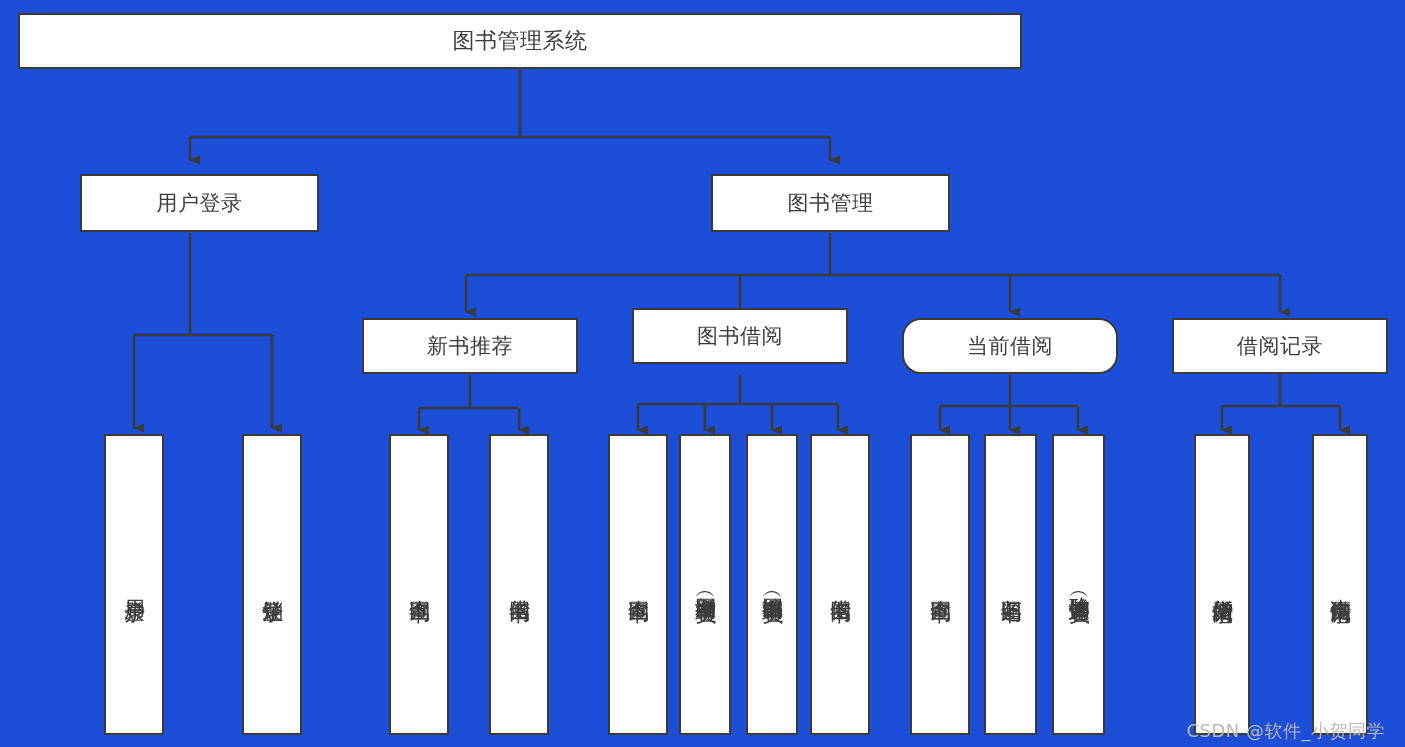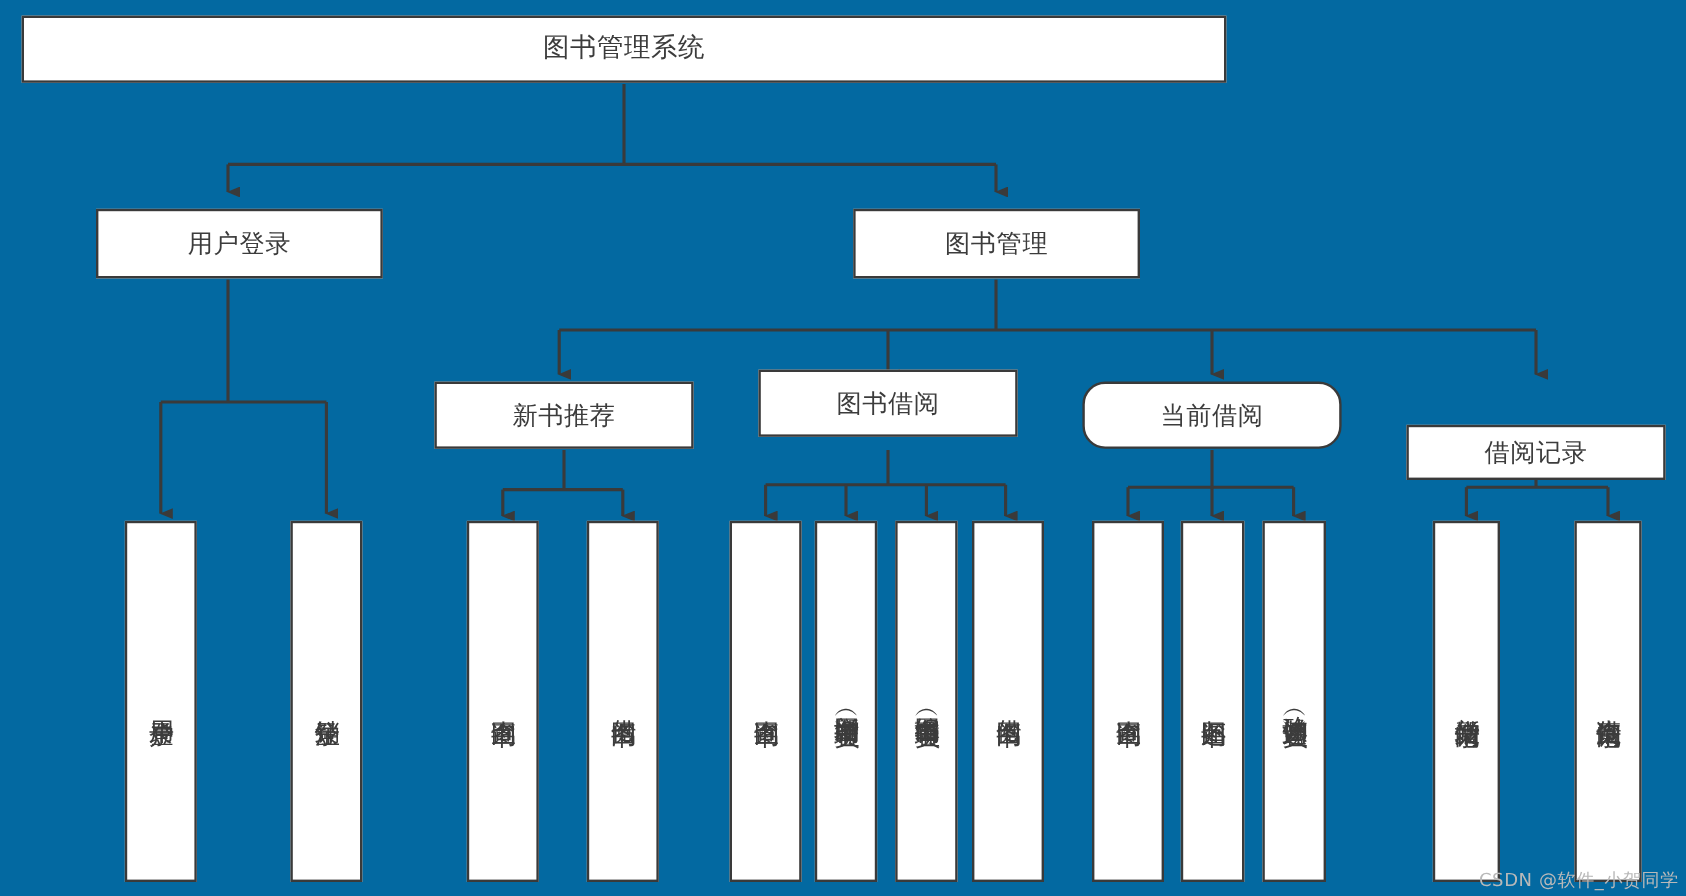--- a/index.html
+++ b/index.html
@@ -1,31 +1,31 @@
 <!DOCTYPE html>
 <html><head>
 <meta charset="utf-8">
 <style>
   html,body{margin:0;padding:0;background:#ffffff;}
   body{width:1405px;height:747px;overflow:hidden;
        font-family:"DejaVu Sans","Liberation Sans",sans-serif;}
-  #stage{position:relative;width:1405px;height:747px;background:#0369a1;}
+  #stage{position:relative;width:1405px;height:747px;background:#1d4ed8;}
   #wires{position:absolute;left:0;top:0;width:1405px;height:747px;}
   .node{position:absolute;box-sizing:border-box;background:#ffffff;
         border:2px solid #3a3a3a;display:flex;align-items:center;justify-content:center;
         color:#3c3c3c;}
   .node .lbl{font-size:21px;line-height:1.25;letter-spacing:0.5px;white-space:nowrap;}
   .node.root .lbl{font-size:22px;}
   .leaf{position:absolute;box-sizing:border-box;background:#ffffff;
         border:2px solid #3a3a3a;display:flex;align-items:center;justify-content:center;
         color:#3c3c3c;overflow:hidden;}
   .leaf .vlbl{writing-mode:vertical-rl;text-orientation:upright;
               font-size:21px;line-height:1.12;letter-spacing:1px;white-space:nowrap;
               display:block;}
-  .watermark{position:absolute;right:6px;bottom:4px;font-size:15px;color:#b9b9b9;
+  .watermark{position:absolute;right:20px;bottom:4px;font-size:18px;color:#b9b9b9;
              letter-spacing:0.5px;white-space:nowrap;}
 </style>
 </head>
 <body>
 
 <div id="stage">
 
   <svg id="wires" viewBox="0 0 1405 747" width="1405" height="747">
     <defs>
       <marker id="ah" markerWidth="9" markerHeight="11" refX="4.5" refY="10" orient="auto" markerUnits="userSpaceOnUse">
@@ -89,21 +89,21 @@
 
   <div class="node" style="left:362px;top:318px;width:216px;height:56px;">
     <span class="lbl">新书推荐</span>
   </div>
   <div class="node" style="left:632px;top:308px;width:216px;height:56px;">
     <span class="lbl">图书借阅</span>
   </div>
   <div class="node" style="left:902px;top:318px;width:216px;height:56px;border-radius:19px;">
     <span class="lbl">当前借阅</span>
   </div>
-  <div class="node" style="left:1172px;top:318px;width:216px;height:46px;margin-top:36px;">
+  <div class="node" style="left:1172px;top:318px;width:216px;height:56px;">
     <span class="lbl">借阅记录</span>
   </div>
 
   <div class="leaf" style="left:104px;top:434px;width:60px;height:301px;">
     <span class="vlbl">用户登录</span>
   </div>
   <div class="leaf" style="left:242px;top:434px;width:60px;height:301px;">
     <span class="vlbl">注销登录</span>
   </div>
 

